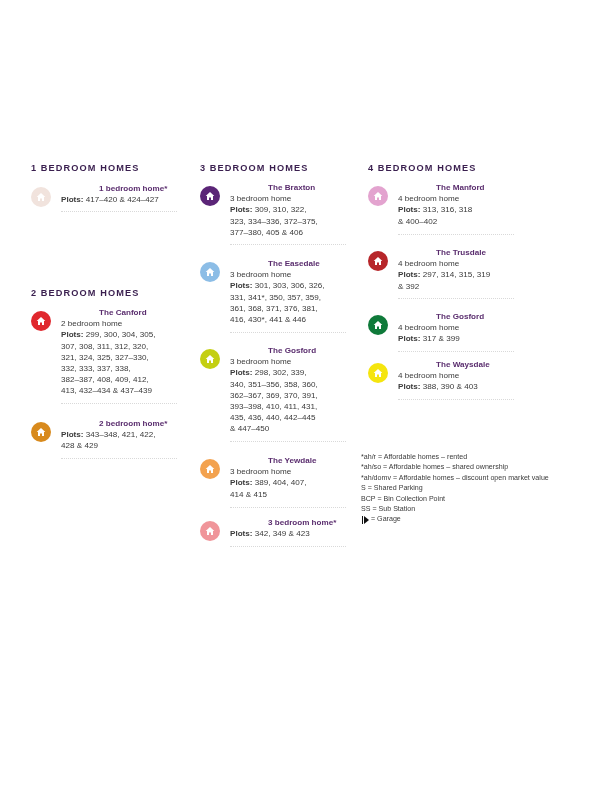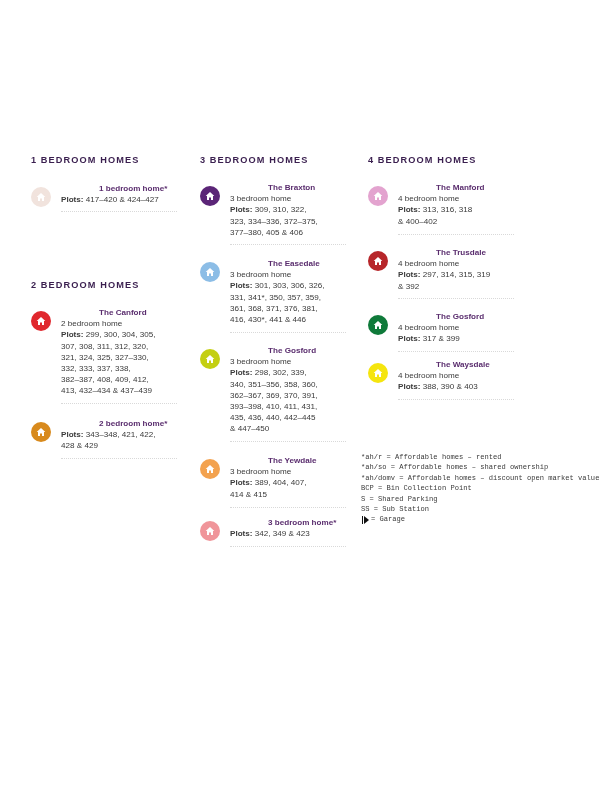--- a/index.html
+++ b/index.html
@@ -2,37 +2,37 @@
 <html><head>
 <meta charset="utf-8">
 <style>
   html, body { margin:0; padding:0; }
   body {
     width:600px; height:800px; background:#ffffff; position:relative; overflow:hidden;
     font-family:"Liberation Sans", "DejaVu Sans", sans-serif; color:#3b3b3b;
   }
   .section-title {
     position:absolute; font-weight:bold; font-size:9.2px; letter-spacing:1.1px;
-    color:#3a1f4f; white-space:nowrap;
+    color:#3a1f4f; white-space:nowrap;margin-top:8px;
   }
   .entry { position:absolute; }
   .icon {
     position:absolute; left:0; top:0; width:20px; height:20px; border-radius:50%;
     display:flex; align-items:center; justify-content:center;
   }
   .icon svg { width:10px; height:10px; display:block; }
   .text { position:absolute; left:30px; top:-4px; width:116px; font-size:8.1px; line-height:11.2px; color:#3a3a3a; }
   .name { font-weight:bold; color:#5a2d6e; display:block;margin-left:38px; }
   .sub { display:block; }
   .plots-label { font-weight:bold;text-align:center; }
   .sep {
     position:absolute; left:30px; width:116px; height:0;
     border-top:1px dotted #d9d9d9;
   }
-  .legend { position:absolute; left:361px; top:452px; font-size:7.1px; line-height:10.4px; color:#3a3a3a;font-family:Liberation Mono, monospace; }
+  .legend { position:absolute; left:361px; top:452px; font-size:7.1px; line-height:10.4px; color:#3a3a3a; }
   .legend .row { white-space:nowrap; display:flex; align-items:center; }
   .garage-icon { display:inline-block; width:0; height:0; border-top:4px solid transparent; border-bottom:4px solid transparent; border-left:5px solid #111; margin:0 2px 0 1px; }
   .garage-bar { display:inline-block; width:1px; height:8px; background:#111; margin-left:1px; }
   .shed-icon { display:inline-block; width:10px; height:6px; border:1px solid #888; background:
       linear-gradient(#bbb,#bbb) 0 2px/100% 1px no-repeat, #e8e8e8; margin-right:3px; box-sizing:border-box; }
 </style>
 </head>
 <body>
 
 <div class="section-title" style="left:31px;top:155px;">1 BEDROOM HOMES</div>
@@ -224,21 +224,21 @@
     <span class="sub">4 bedroom home</span>
     <span class="sub"><span class="plots-label">Plots:</span> <span>388, 390 &amp; 403</span></span>
   </div>
   <div class="sep" style="top:36px;"></div>
 </div>
 
 <div class="legend">
   <div class="row">*ah/r = Affordable homes – rented</div>
   <div class="row">*ah/so = Affordable homes – shared ownership</div>
   <div class="row">*ah/domv = Affordable homes – discount open market value</div>
+  <div class="row">S = Shared Parking</div>
   <div class="row">BCP = Bin Collection Point</div>
-  <div class="row">S = Shared Parking</div>
   <div class="row">SS = Sub Station</div>
   <div class="row">
     <span class="garage-bar"></span>
       <span class="garage-icon"></span>
       <span> = Garage</span>
   </div>
 </div>
 
 </body></html>

